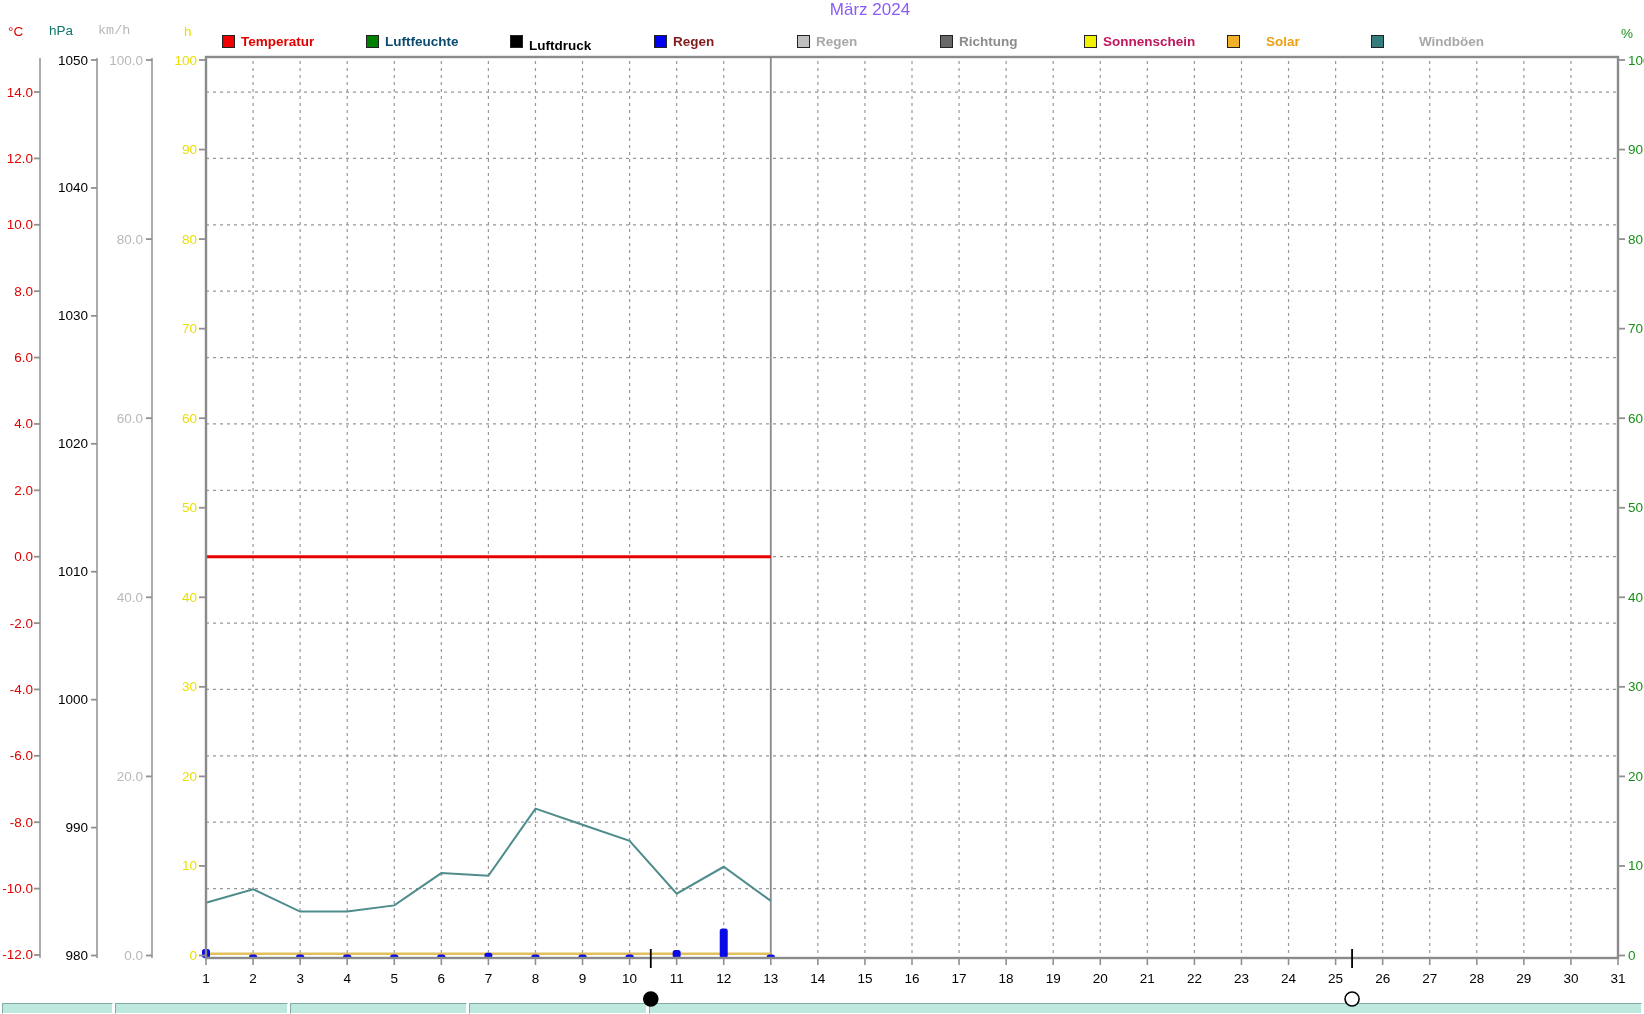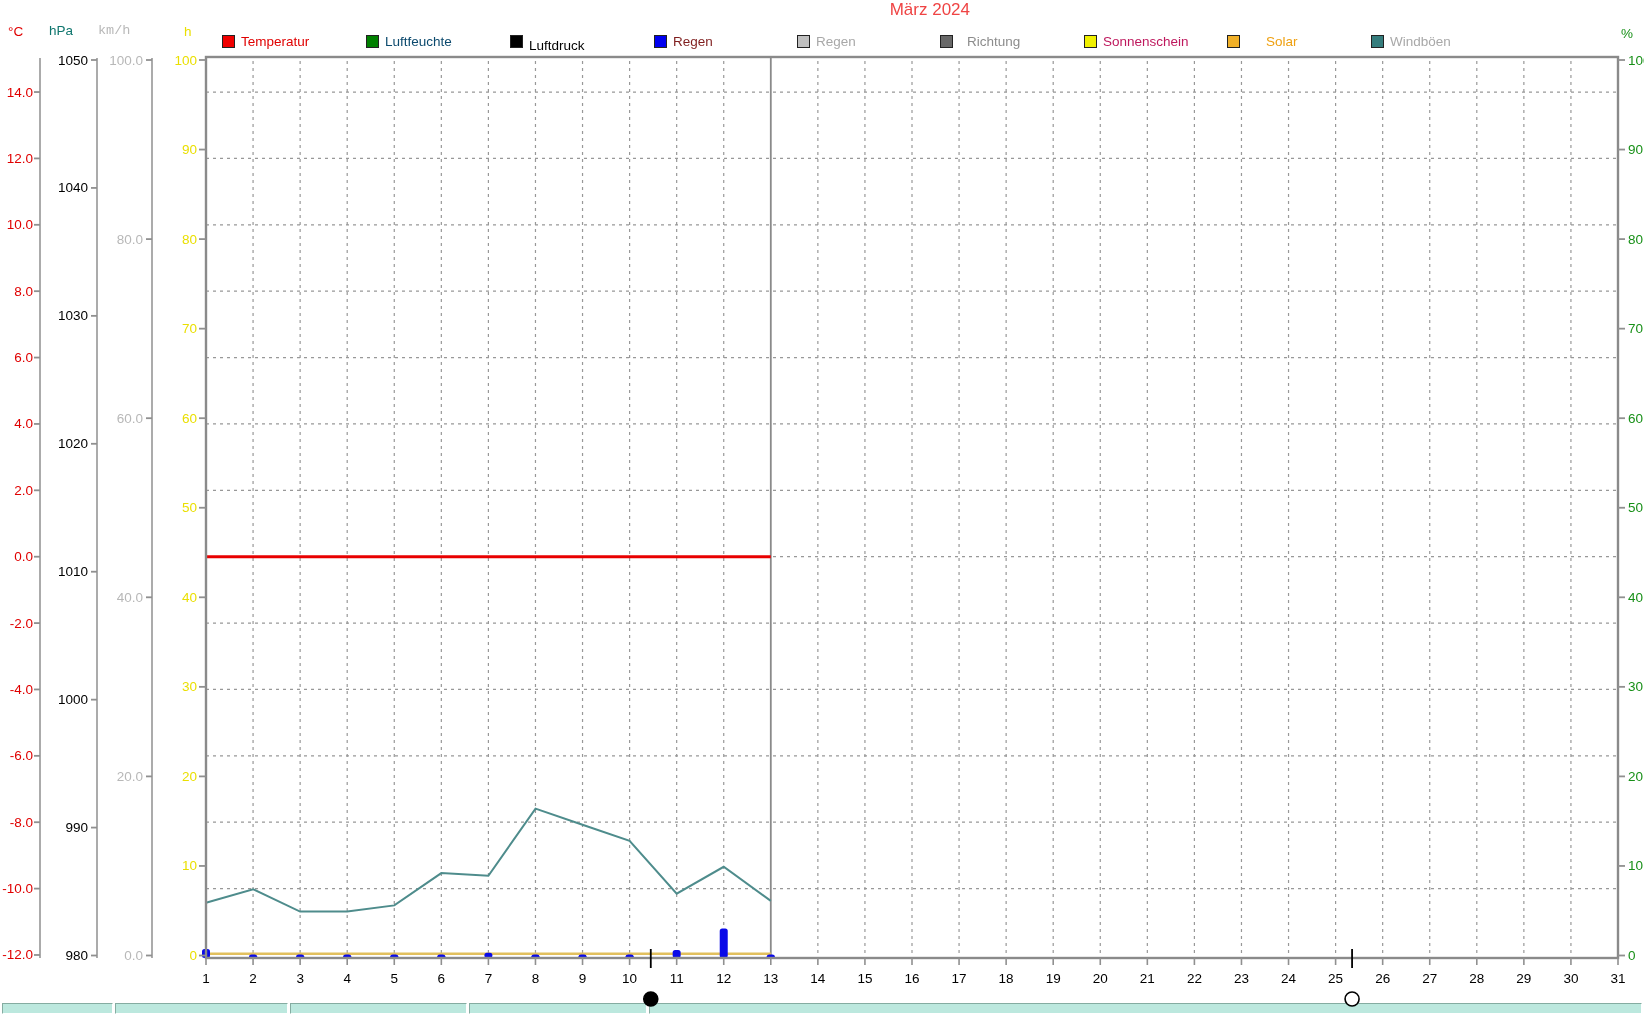--- a/index.html
+++ b/index.html
@@ -1,31 +1,31 @@
 <!DOCTYPE html>
 <html><head>
 <meta charset="utf-8">
 <style>
   html,body{margin:0;padding:0;}
   body{
     width:1644px;height:1014px;position:relative;overflow:hidden;
     background:#ffffff;font-family:"Liberation Sans",sans-serif;
   }
   #page-title{
-    position:absolute;left:770px;top:0px;width:200px;text-align:right;
-    font-size:17px;color:#ef4444;
+    position:absolute;left:770px;top:0px;width:200px;text-align:center;
+    font-size:17px;color:#8b5cf6;
   }
   .unit-label{position:absolute;font-size:13.5px;}
   #unit-temp{left:8px;top:24px;}
   #unit-pressure{left:49px;top:23px;}
   #unit-wind{left:98px;top:23px;}
   #unit-sun{left:184px;top:24px;}
   #unit-percent{left:1621px;top:26px;}
   #legend{position:absolute;left:0;top:33px;width:1644px;height:18px;}
-  .legend-item{position:absolute;top:0;height:16px;display:flex;align-items:center;gap:6px;}
+  .legend-item{position:absolute;top:0;height:16px;display:flex;align-items:center;gap:6px;font-weight:bold;}
   .li-0{left:222px}.li-1{left:366px}.li-2{left:510px}.li-3{left:654px}
   .li-4{left:797px}.li-5{left:940px}.li-6{left:1084px}.li-7{left:1227px}.li-8{left:1371px}
   .lbox{width:13px;height:13px;border:1px solid #222;box-sizing:border-box;flex:0 0 auto;}
   .ltext{font-size:13.5px;white-space:nowrap;}
   #chart-svg{position:absolute;left:0;top:0;z-index:2;}
   #statusbar{position:absolute;left:0;top:1003px;width:1644px;height:11px;z-index:1;}
   .seg{position:absolute;top:0;height:9px;background:#bce8de;
        border:1px solid;border-color:#85aca1 #ffffff #ffffff #85aca1;}
   .sg1{left:2px;width:109px}.sg2{left:115px;width:171px}.sg3{left:290px;width:175px}
   .sg4{left:469px;width:176px}.sg5{left:649px;width:991px}
@@ -57,33 +57,33 @@
   <div class="legend-item li-3">
     <span class="lbox" style="background-color: rgb(0, 0, 240);"></span>
     <span class="ltext" style="color: #7f1d1d;">Regen</span>
   </div>
   <div class="legend-item li-4">
     <span class="lbox" style="background-color: rgb(192, 192, 192);"></span>
     <span class="ltext" style="color: rgb(168, 168, 168);">Regen</span>
   </div>
   <div class="legend-item li-5">
     <span class="lbox" style="background-color: rgb(104, 104, 104);"></span>
-    <span class="ltext" style="color: rgb(140, 140, 140); margin-left: 8px;">Richtung</span>
+    <span class="ltext" style="color: rgb(140, 140, 140);">Richtung</span>
   </div>
   <div class="legend-item li-6">
     <span class="lbox" style="background-color: rgb(240, 240, 0);"></span>
     <span class="ltext" style="color: #be185d;">Sonnenschein</span>
   </div>
   <div class="legend-item li-7">
     <span class="lbox" style="background-color: rgb(240, 176, 40);"></span>
     <span class="ltext" style="color: rgb(239, 160, 16); margin-left: 20px;">Solar</span>
   </div>
   <div class="legend-item li-8">
     <span class="lbox" style="background-color: rgb(53, 125, 125);"></span>
-    <span class="ltext" style="color: rgb(168, 168, 168);">Windböen</span>
+    <span class="ltext" style="color: rgb(168, 168, 168); margin-left: 29px;">Windböen</span>
   </div>
 </div>
 
 <div id="statusbar">
   <div class="seg sg1"></div>
   <div class="seg sg2"></div>
   <div class="seg sg3"></div>
   <div class="seg sg4"></div>
   <div class="seg sg5"></div>
 </div>

